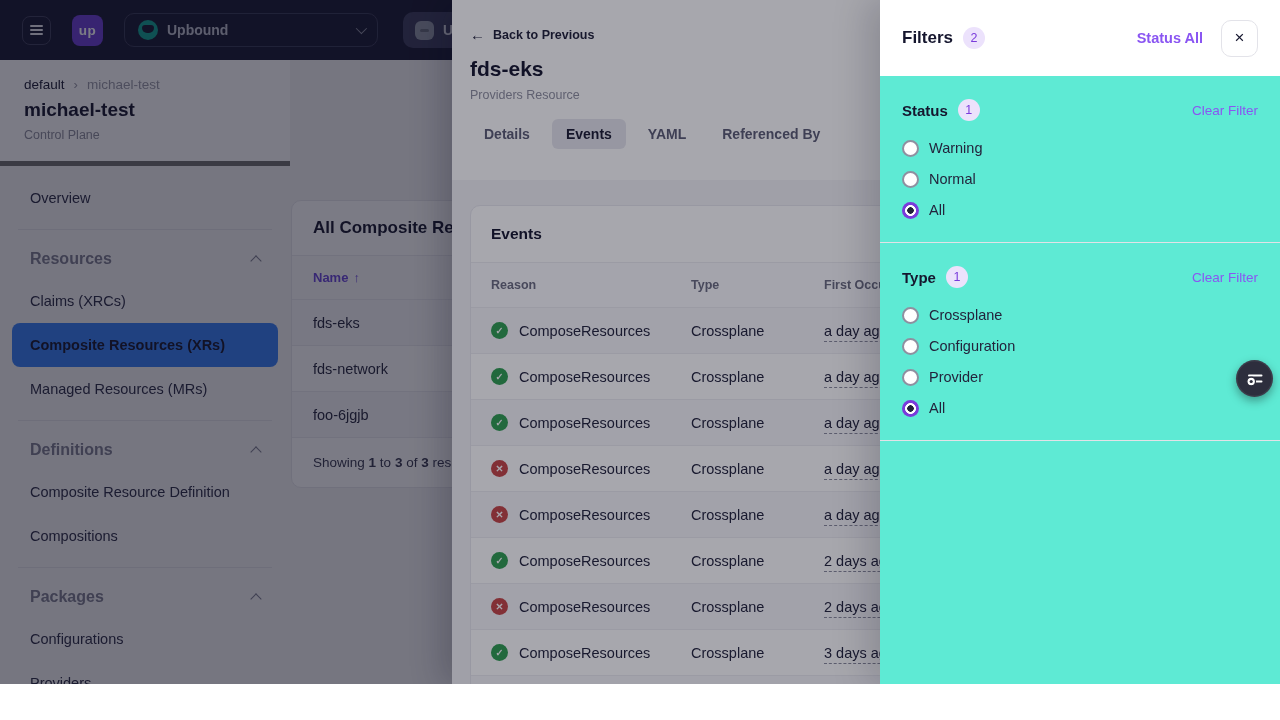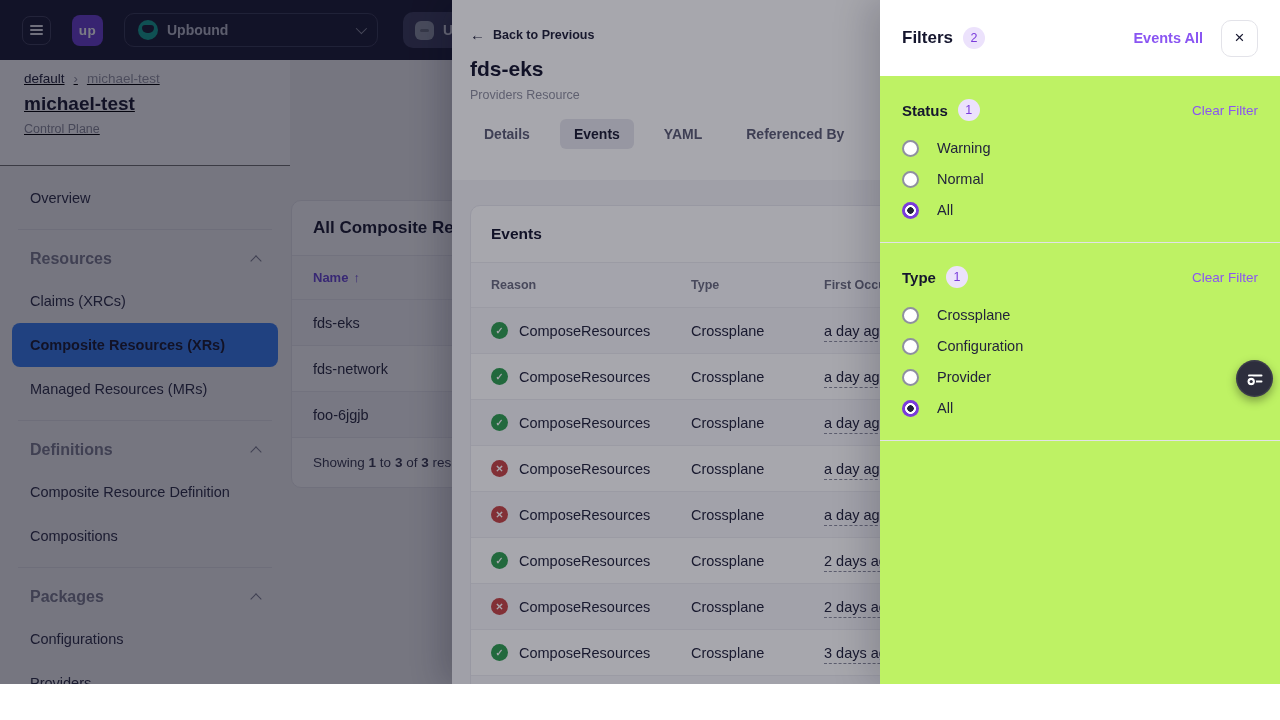--- a/index.html
+++ b/index.html
@@ -17,21 +17,21 @@
   .teal-dot::after { content:""; position:absolute; left:4px; right:4px; top:5px; bottom:7px; background:#1d1e36; border-radius:3px 3px 5px 5px; }
   .org-label { color:#bdc0cf; font-weight:bold; font-size:14px; }
   .chev-dn { width:8px; height:8px; border-right:1.7px solid #8d90a4; border-bottom:1.7px solid #8d90a4; transform:rotate(45deg) translateY(-2px); margin-left:auto; }
   .cp-pill { margin-left:25px; height:36px; width:130px; background:#3f4160; border-radius:10px; display:flex; align-items:center; padding:0 12px; gap:9px; cursor:pointer; }
   .cp-ic { width:19px; height:19px; border-radius:6px; background:#9298a8; position:relative; flex:none; }
   .cp-ic::after { content:""; position:absolute; left:5px; right:5px; top:8px; bottom:8px; background:#6a6f7e; border-radius:2px; }
   .cp-label { color:#d4d6e0; font-weight:bold; font-size:14px; }
 
   
   .sidebar { position:absolute; top:60px; left:0; width:290px; bottom:0; background:#f3f3f6; z-index:1; }
-  .side-head { background:#fff; padding:11px 24px 0; height:106px; border-bottom:1px solid #737373;text-decoration:underline; }
+  .side-head { background:#fff; padding:17px 24px 0; height:106px; border-bottom:5px solid #737373; }
   .crumbs { display:flex; align-items:center; gap:9px; font-size:13.5px; }
   .crumb-root { color:#22233c; cursor:pointer; }
   .crumb-sep { color:#9b9cab; font-size:13px; }
   .crumb-cur { color:#9b9cab; }
   .side-title { font-size:19px; font-weight:bold; color:#1b1c33; margin-top:7px; }
   .side-sub { font-size:12.5px; color:#8f90a0; margin-top:7px; }
   .side-nav { padding:10px 12px; }
   .nav-item { height:44px; display:flex; align-items:center; padding:0 18px; font-size:14.5px; color:#30314a; border-radius:8px; cursor:pointer; }
   .nav-item.active { background:#3b82f6; font-weight:bold; color:#1b1c33; }
   .nav-divider { height:1px; background:#e2e2e8; margin:9px 6px; }
@@ -47,21 +47,21 @@
   .res-foot { padding:17px 21px; font-size:13.5px; color:#3c3d55; white-space:nowrap; }
   .res-foot b { font-weight:bold; }
 
   
   .ev-drawer { position:absolute; left:452px; top:0; right:0; bottom:0; background:#fff; z-index:3; box-shadow:-10px 0 30px rgba(10,10,30,.22); }
   .ev-head { padding:26px 18px 0; }
   .back { display:inline-flex; align-items:center; gap:8px; font-size:12.5px; font-weight:bold; color:#1f2038; cursor:pointer; }
   .back-arrow { font-size:15px; line-height:1; }
   .ev-title { font-size:21px; font-weight:bold; color:#15162e; margin-top:13px; }
   .ev-sub { font-size:12.5px; color:#8f90a0; margin-top:7px; }
-  .tabs { display:flex; align-items:center; gap:16px; margin-top:17px; }
+  .tabs { display:flex; align-items:center; gap:8px; margin-top:17px; }
   .tab { height:30px; display:flex; align-items:center; padding:0 14px; font-size:14px; font-weight:bold; color:#5c5d75; border-radius:6px; cursor:pointer; white-space:nowrap; }
   .tab.active { background:#e7e7ee; color:#1b1c33; }
   .ev-body { position:absolute; top:180px; left:0; right:0; height:600px; background:#f4f4f7; padding:25px 18px 0; }
   .ev-card { background:#fff; border:1px solid #e8e8ee; border-radius:10px; height:560px; overflow:hidden; }
   .ev-card-title { padding:19px 20px; font-size:15.5px; font-weight:bold; color:#15162e; border-bottom:1px solid #ececf1; }
   .ev-thead { display:flex; align-items:center; height:45px; background:#fbfbfd; border-bottom:1px solid #ececf1; font-size:12.5px; font-weight:bold; color:#6b6c80; }
   .c1 { width:220px; padding-left:20px; display:flex; align-items:center; }
   .c2 { width:133px; }
   .c3 { flex:1; }
   .ev-row { display:flex; align-items:center; height:46px; font-size:14.5px; color:#23243c; border-bottom:1px solid #ececf1; }
@@ -69,32 +69,32 @@
   .st { width:17px; height:17px; border-radius:50%; display:inline-flex; align-items:center; justify-content:center; color:#fff; font-size:9.5px; font-weight:bold; margin-right:11px; flex:none; }
   .st.ok { background:#2f9e50; }
   .st.err { background:#c64545; }
   .time { border-bottom:1.5px dashed #8a8b9d; padding-bottom:2px; cursor:pointer; }
 
   
   .bd1 { position:absolute; inset:0; background:rgba(10,11,28,.28); z-index:2; }
   .bd2 { position:absolute; inset:0; background:rgba(10,11,28,.36); z-index:4; }
 
   
-  .filter-panel { position:absolute; left:880px; top:0; right:0; bottom:0; background:#bef264; z-index:5; box-shadow:-12px 0 34px rgba(10,10,30,.18); }
+  .filter-panel { position:absolute; left:880px; top:0; right:0; bottom:0; background:#5eead4; z-index:5; box-shadow:-12px 0 34px rgba(10,10,30,.18); }
   .f-head { height:76px; background:#fff; display:flex; align-items:center; padding:0 22px; }
   .f-title { font-size:17px; font-weight:bold; color:#15162e; }
   .badge { min-width:22px; height:22px; border-radius:11px; background:#ece2fc; color:#7a3bdb; font-size:12.5px; display:inline-flex; align-items:center; justify-content:center; margin-left:10px; padding:0 7px; }
   .clear-all { margin-left:auto; font-size:14.5px; font-weight:bold; color:#8a55f2; cursor:pointer; }
   .close-btn { width:37px; height:37px; border-radius:10px; background:#fff; border:1px solid #e3e3e9; margin-left:18px; display:flex; align-items:center; justify-content:center; font-size:17px; color:#15162e; cursor:pointer; }
   .f-section { padding:23px 22px 20px; border-bottom:1px solid #e2e2e7; }
   .f-sec-head { display:flex; align-items:center;text-align:center; }
   .f-sec-title { font-size:15px; font-weight:bold; color:#15162e; }
   .clear-filter { margin-left:auto; font-size:13.5px; color:#8a55f2; cursor:pointer; }
   .f-opts { margin-top:15px; display:flex; flex-direction:column; gap:7px; }
-  .f-opt { display:flex; align-items:center; gap:18px; height:24px; font-size:14.5px; color:#23243c; cursor:pointer; }
+  .f-opt { display:flex; align-items:center; gap:10px; height:24px; font-size:14.5px; color:#23243c; cursor:pointer; }
   .radio { width:17px; height:17px; border-radius:50%; border:2px solid #8f90a0; background:#fff; flex:none; }
   .radio.checked { border:none; background:radial-gradient(circle, #20213a 0 3px, #ffffff 3.5px 5.2px, #7a3bdb 5.7px 100%); }
 
   
   .fab { position:absolute; left:1236px; top:360px; width:37px; height:37px; border-radius:50%; background:#2d2e3d; z-index:6; display:flex; align-items:center; justify-content:center; cursor:pointer; box-shadow:0 4px 10px rgba(0,0,0,.35), inset 0 0 0 1.5px rgba(255,255,255,.07); }
 </style>
 </head>
 <body>
 
 <div class="stage">
@@ -310,21 +310,21 @@
       </div>
     </div>
   </section>
 
   <div class="bd2"></div>
 
   <aside class="filter-panel">
     <div class="f-head">
       <span class="f-title">Filters</span>
       <span class="badge">2</span>
-      <span class="clear-all">Events All</span>
+      <span class="clear-all">Status All</span>
       <span class="close-btn">
           <span>×</span>
         </span>
     </div>
     <div id="f-sections">
         <div class="f-section">
           <div class="f-sec-head">
             <span class="f-sec-title">Status</span>
             <span class="badge">1</span>
             <span class="clear-filter">Clear Filter</span>

